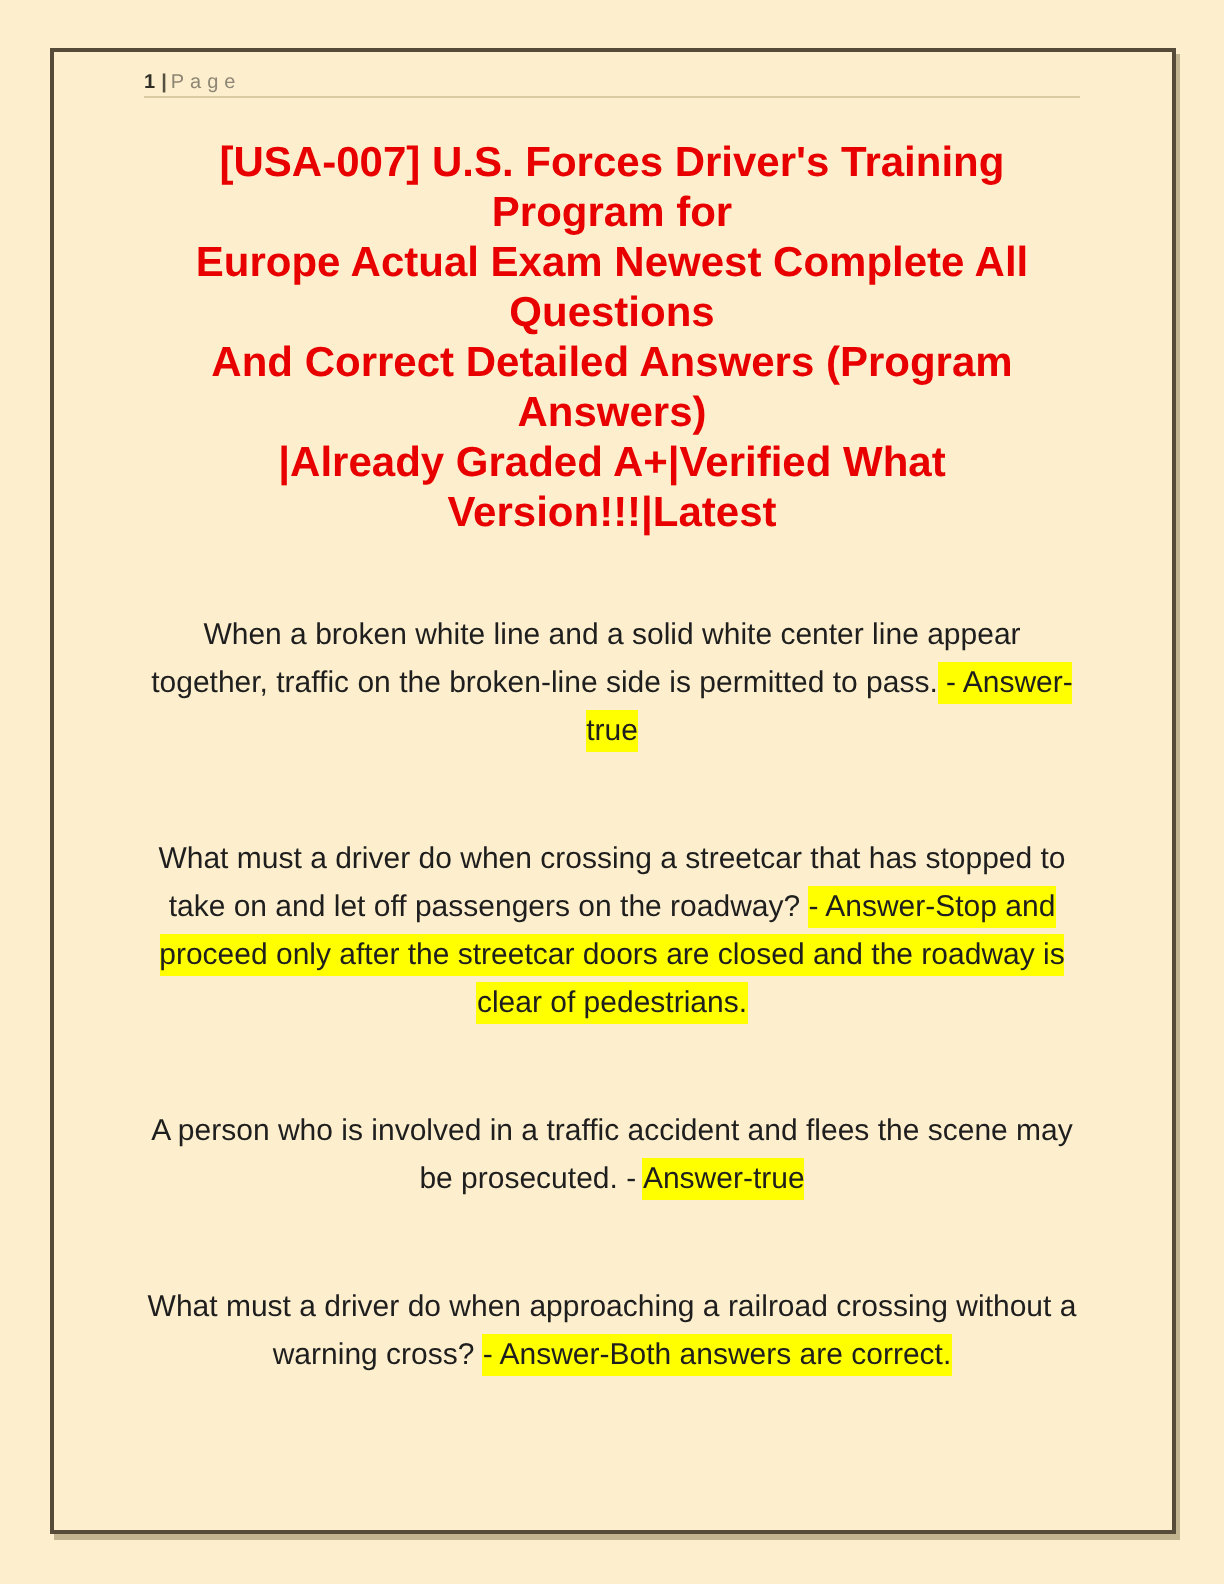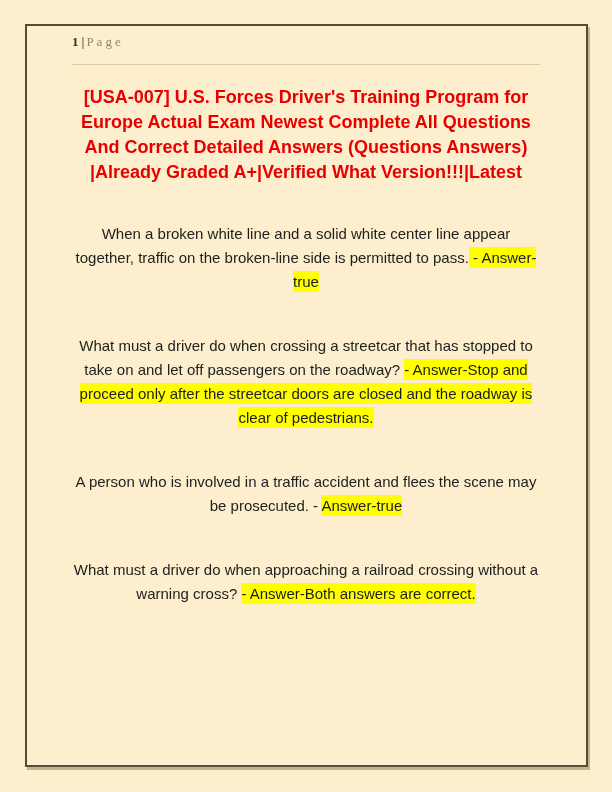--- a/index.html
+++ b/index.html
@@ -26,46 +26,45 @@
     pointer-events: none;
   }
   .content {
     position: absolute;
     left: 72px;
     width: 468px;
     top: 0;
   }
   .page-header {
     margin-top: 36px;
-    padding-bottom: 17px;
+    padding-bottom: 1px;
     border-bottom: 1px solid rgba(140, 120, 70, 0.30);
-    font-size: 13px;
+    font-size: 10px;
     line-height: 11px;
     white-space: nowrap;
-    font-family: Liberation Serif, serif;
   }
   .pg-num {
     font-weight: bold;
     color: #2f2f28;
   }
   .pg-sep {
     color: #55503f;
     margin: 0 2px 0 3px;
     font-weight: bold;
   }
   .pg-label {
     color: #8d8674;
     letter-spacing: 3px;
   }
   .doc-title {
     margin-top: 20px;
     text-align: center;
     color: #e80000;
     font-weight: bold;
-    font-size: 18px;
+    font-size: 21px;
     line-height: 25px;
   }
   .title-line {
     display: block;
   }
   .questions {
     margin-top: 37px;
     font-size: 15px;
     line-height: 24px;
     text-align: center;
@@ -86,21 +85,21 @@
 
 <div class="content">
 
   <div class="page-header">
     <span class="pg-num">1</span><span class="pg-sep">|</span><span class="pg-label">Page</span>
   </div>
 
   <div class="doc-title">
     <span class="title-line">[USA-007] U.S. Forces Driver's Training Program for</span>
     <span class="title-line">Europe Actual Exam Newest Complete All Questions</span>
-    <span class="title-line">And Correct Detailed Answers (Questions Answers)</span>
+    <span class="title-line">And Correct Detailed Answers (Program Answers)</span>
     <span class="title-line">|Already Graded A+|Verified What Version!!!|Latest</span>
   </div>
 
   <div class="questions">
 
     <p class="question-para"><span>When a broken white line and a solid white center line appear together, traffic on the broken-line side is permitted to pass.</span><mark class="answer"> - Answer-true</mark></p>
 
     <p class="question-para"><span>What must a driver do when crossing a streetcar that has stopped to take on and let off passengers on the roadway? </span><mark class="answer">- Answer-Stop and proceed only after the streetcar doors are closed and the roadway is clear of pedestrians.</mark></p>
 
     <p class="question-para"><span>A person who is involved in a traffic accident and flees the scene may be prosecuted. - </span><mark class="answer">Answer-true</mark></p>

